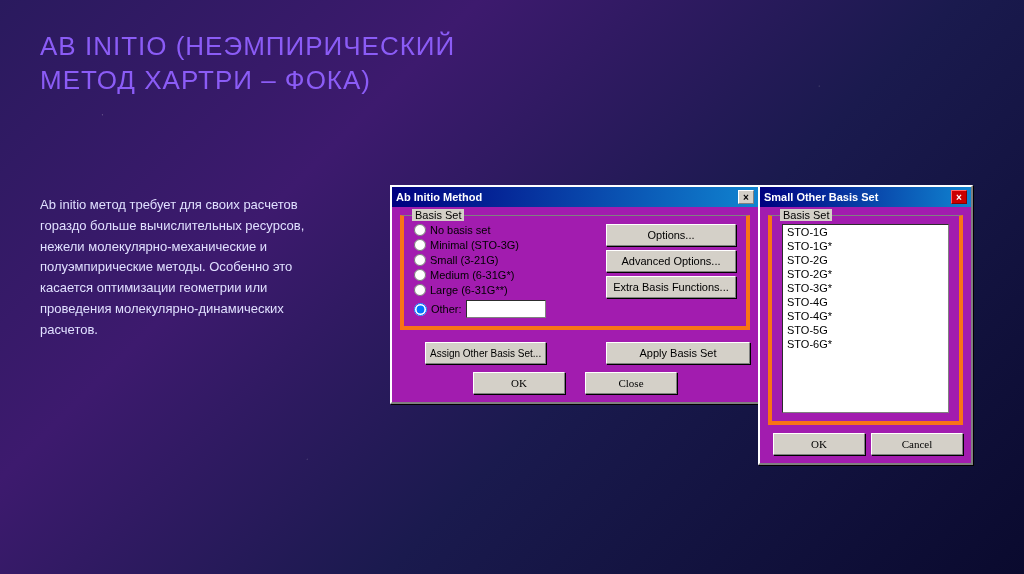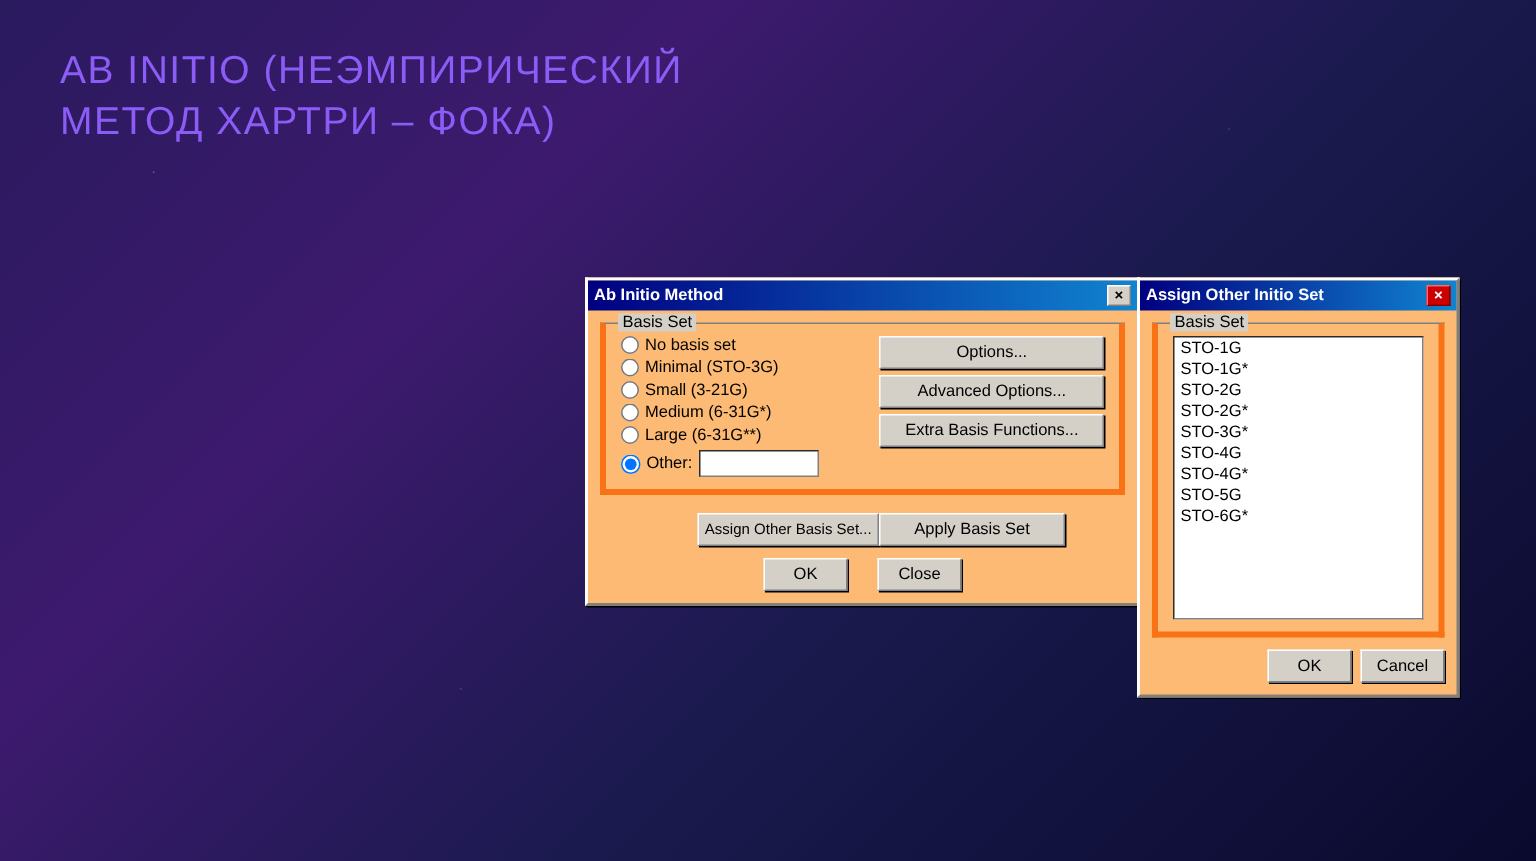--- a/index.html
+++ b/index.html
@@ -60,21 +60,21 @@
       position: absolute;
       top: 185px;
       left: 390px;
       display: flex;
       gap: 0;
       align-items: flex-start;
     }
 
     
     .dialog {
-      background: #fdba74;
+      background: #a21caf;
       border: 2px solid;
       border-color: #ffffff #808080 #808080 #ffffff;
       box-shadow: 1px 1px 0 #000;
       font-family: 'Tahoma', Arial, sans-serif;
       font-size: 11px;
       color: #000;
     }
 
     .dialog-titlebar {
       display: flex;
@@ -187,52 +187,53 @@
     }
 
     .win-button {
       height: 22px;
       background: #d4d0c8;
       border: 1px solid;
       border-color: #ffffff #808080 #808080 #ffffff;
       box-shadow: 1px 1px 0 #000;
       font-size: 11px;
       cursor: pointer;
-      padding: 0 16px;
+      padding: 0 6px;
       text-align: center;
       display: flex;
       align-items: center;
       justify-content: center;
       white-space: nowrap;
     }
 
     .bottom-row {
       display: flex;
-      justify-content: center;
+      justify-content: space-between;
       align-items: center;
       margin-top: 8px;
       padding-top: 4px;
       margin-left: 25px;
     }
 
     .bottom-row-left {
       display: flex;
       gap: 6px;
     }
 
     .center-buttons {
       display: flex;
       gap: 20px;
       justify-content: center;
       margin-top: 8px;
     }
 
     .ok-cancel-button {
-      width: 56px;
+      width: 92px;
       height: 22px;
+      font-family: Liberation Serif, serif;
     }
 
     
     .assign-dialog {
       width: 215px;
       margin-left: -2px;
     }
 
     .basis-set-listbox {
       width: 100%;
@@ -260,20 +261,21 @@
       margin-top: 8px;
     }
   </style>
 </head>
 <body>
 
 <div class="page-content">
 
   <h1 class="main-title">AB INITIO (НЕЭМПИРИЧЕСКИЙ МЕТОД ХАРТРИ – ФОКА)</h1>
 
+  <p class="body-text">Ab initio метод  требует для своих расчетов гораздо больше вычислительных ресурсов, нежели молекулярно-механические и полуэмпирические методы. Особенно это касается оптимизации геометрии или проведения молекулярно-динамических расчетов.</p>
 
   <div class="dialogs-area">
 
     <div class="dialog ab-initio-dialog">
       <div class="dialog-titlebar">
         <span class="titlebar-title">Ab Initio Method</span>
         <div class="titlebar-close">×</div>
       </div>
       <div class="dialog-body">
         <div class="group-box">
@@ -311,33 +313,33 @@
               <button class="win-button">Advanced Options...</button>
               <button class="win-button">Extra Basis Functions...</button>
             </div>
           </div>
         </div>
 
         <div class="bottom-row">
           <div class="bottom-row-left">
             <button class="win-button" style="font-size:10px; padding: 0 4px;">Assign Other Basis Set...</button>
           </div>
-          <button class="win-button" style="width:124px;">Apply Basis Set</button>
+          <button class="win-button" style="width:144px;">Apply Basis Set</button>
         </div>
 
         <div class="center-buttons">
           <button class="win-button ok-cancel-button">OK</button>
           <button class="win-button ok-cancel-button">Close</button>
         </div>
       </div>
     </div>
 
     <div class="dialog assign-dialog">
       <div class="dialog-titlebar">
-        <span class="titlebar-title">Assign Other Initio Set</span>
+        <span class="titlebar-title">Small Other Basis Set</span>
         <div class="titlebar-close titlebar-close-red">×</div>
       </div>
       <div class="dialog-body">
         <div class="group-box">
           <span class="group-box-label">Basis Set</span>
           <div class="scrollbar-area">
             <div class="basis-set-listbox">
               <div class="listbox-item">STO-1G</div>
               <div class="listbox-item">STO-1G*</div>
               <div class="listbox-item">STO-2G</div>

